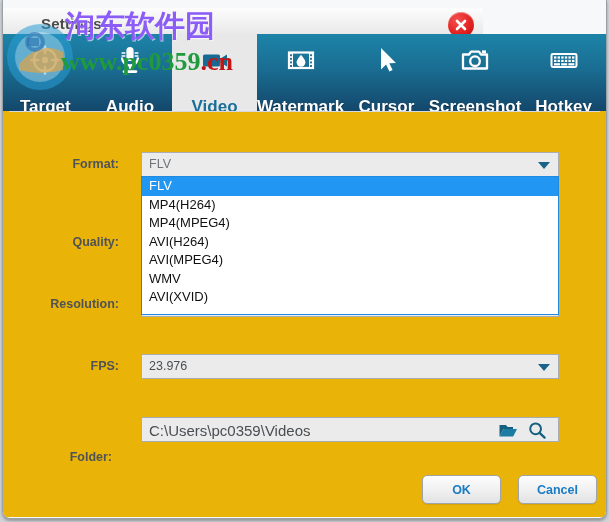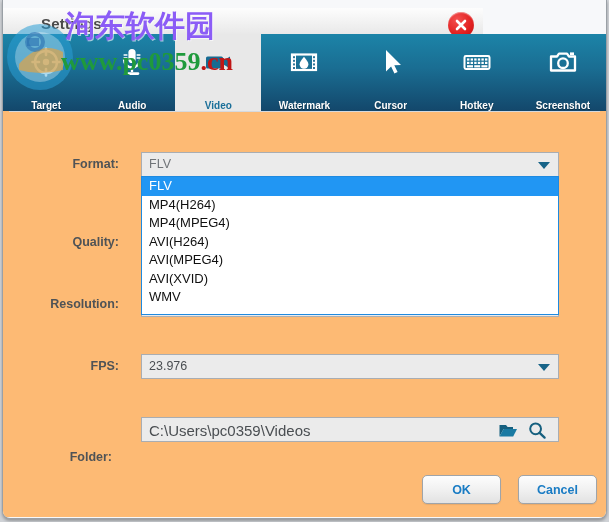--- a/index.html
+++ b/index.html
@@ -45,32 +45,32 @@
   .tab{
     flex:1 1 0;
     position:relative;
     display:flex;flex-direction:column;align-items:center;justify-content:flex-start;
     padding-top:10px;
     cursor:pointer;
     color:#ffffff;
   }
   .tab .tab-icon{height:36px;display:flex;align-items:center;justify-content:center;}
   .tab .tab-label{
-    font-size:10px;font-weight:bold;margin-top:21px;
+    font-size:17px;font-weight:bold;margin-top:21px;
     text-shadow:0 1px 1px rgba(0,0,0,.45);
   }
   .tab.active{
     background:#e8e8e8;
     color:#156a93;
   }
   .tab.active .tab-label{text-shadow:none;color:#1a6f99;}
   
   .content{
     position:absolute;left:0;top:111px;width:603px;height:406px;
-    background:#fdba74;
+    background:#eab308;
   }
   .content::before{
     content:"";position:absolute;left:6px;top:0;width:591px;height:1px;background:#d6d9dd;
   }
   .row-label{
     position:absolute;
     font-size:12.5px;font-weight:bold;color:#4f5356;
     text-align:right;width:96px;
   }
   .combo{
@@ -212,20 +212,31 @@
       <span class="tab-label">Watermark</span>
     </div>
 
     <div class="tab">
       <span class="tab-icon">
         <svg width="32" height="32" viewBox="0 0 32 32">
           <path d="M11 4 L11 25.5 L16.1 20.6 L19.4 27.6 L22.6 26 L19.3 19.3 L26 19 Z" fill="#ffffff"></path>
         </svg>
       </span>
       <span class="tab-label">Cursor</span>
+    </div>
+
+    <div class="tab">
+      <span class="tab-icon">
+        <svg width="32" height="32" viewBox="0 0 32 32">
+          <path d="M4 10.5 H10 L12 7.6 H20 L22 10.5 H28 V24.5 H4 Z" fill="none" stroke="#ffffff" stroke-width="2.3" stroke-linejoin="round"></path>
+          <circle cx="16" cy="17.2" r="4.8" fill="none" stroke="#ffffff" stroke-width="2.3"></circle>
+          <rect x="23" y="6.4" width="4" height="2.6" fill="#ffffff"></rect>
+        </svg>
+      </span>
+      <span class="tab-label">Screenshot</span>
     </div>
 
     <div class="tab">
       <span class="tab-icon">
         <svg width="32" height="32" viewBox="0 0 32 32">
           <rect x="3.5" y="10" width="25" height="13" rx="1.4" fill="none" stroke="#ffffff" stroke-width="2"></rect>
           <g fill="#ffffff">
             <rect x="6" y="12.4" width="2.4" height="2.2"></rect>
             <rect x="9.6" y="12.4" width="2.4" height="2.2"></rect>
             <rect x="13.2" y="12.4" width="2.4" height="2.2"></rect>
@@ -240,31 +251,20 @@
             <rect x="24" y="15.8" width="2.4" height="2.2"></rect>
             <rect x="6" y="19.2" width="6" height="2.2"></rect>
             <rect x="13.2" y="19.2" width="6" height="2.2"></rect>
             <rect x="20.4" y="19.2" width="6" height="2.2"></rect>
           </g>
         </svg>
       </span>
       <span class="tab-label">Hotkey</span>
     </div>
 
-    <div class="tab">
-      <span class="tab-icon">
-        <svg width="32" height="32" viewBox="0 0 32 32">
-          <path d="M4 10.5 H10 L12 7.6 H20 L22 10.5 H28 V24.5 H4 Z" fill="none" stroke="#ffffff" stroke-width="2.3" stroke-linejoin="round"></path>
-          <circle cx="16" cy="17.2" r="4.8" fill="none" stroke="#ffffff" stroke-width="2.3"></circle>
-          <rect x="23" y="6.4" width="4" height="2.6" fill="#ffffff"></rect>
-        </svg>
-      </span>
-      <span class="tab-label">Screenshot</span>
-    </div>
-
   </div>
 
   <div class="content">
 
     <div class="row-label" style="left:20px;top:46px;">Format:</div>
     <div class="combo" style="left:138px;top:41px;width:418px;">
       <span class="combo-value">FLV</span>
       <span class="arrow"></span>
     </div>
 
@@ -302,22 +302,22 @@
         </svg>
       </span>
     </div>
 
     <div class="dropdown" id="format-dropdown" style="left:138px;top:65px;width:418px;height:139px;">
         <div class="dd-item sel">FLV</div>
         <div class="dd-item">MP4(H264)</div>
         <div class="dd-item">MP4(MPEG4)</div>
         <div class="dd-item">AVI(H264)</div>
         <div class="dd-item">AVI(MPEG4)</div>
+        <div class="dd-item">WMV</div>
         <div class="dd-item">AVI(XVID)</div>
-        <div class="dd-item">WMV</div>
       </div>
 
     <div class="btn" style="left:515px;top:364px;">
       <span>Cancel</span>
     </div>
     <div class="btn" style="left:419px;top:364px;">
       <span>OK</span>
     </div>
 
   </div>

